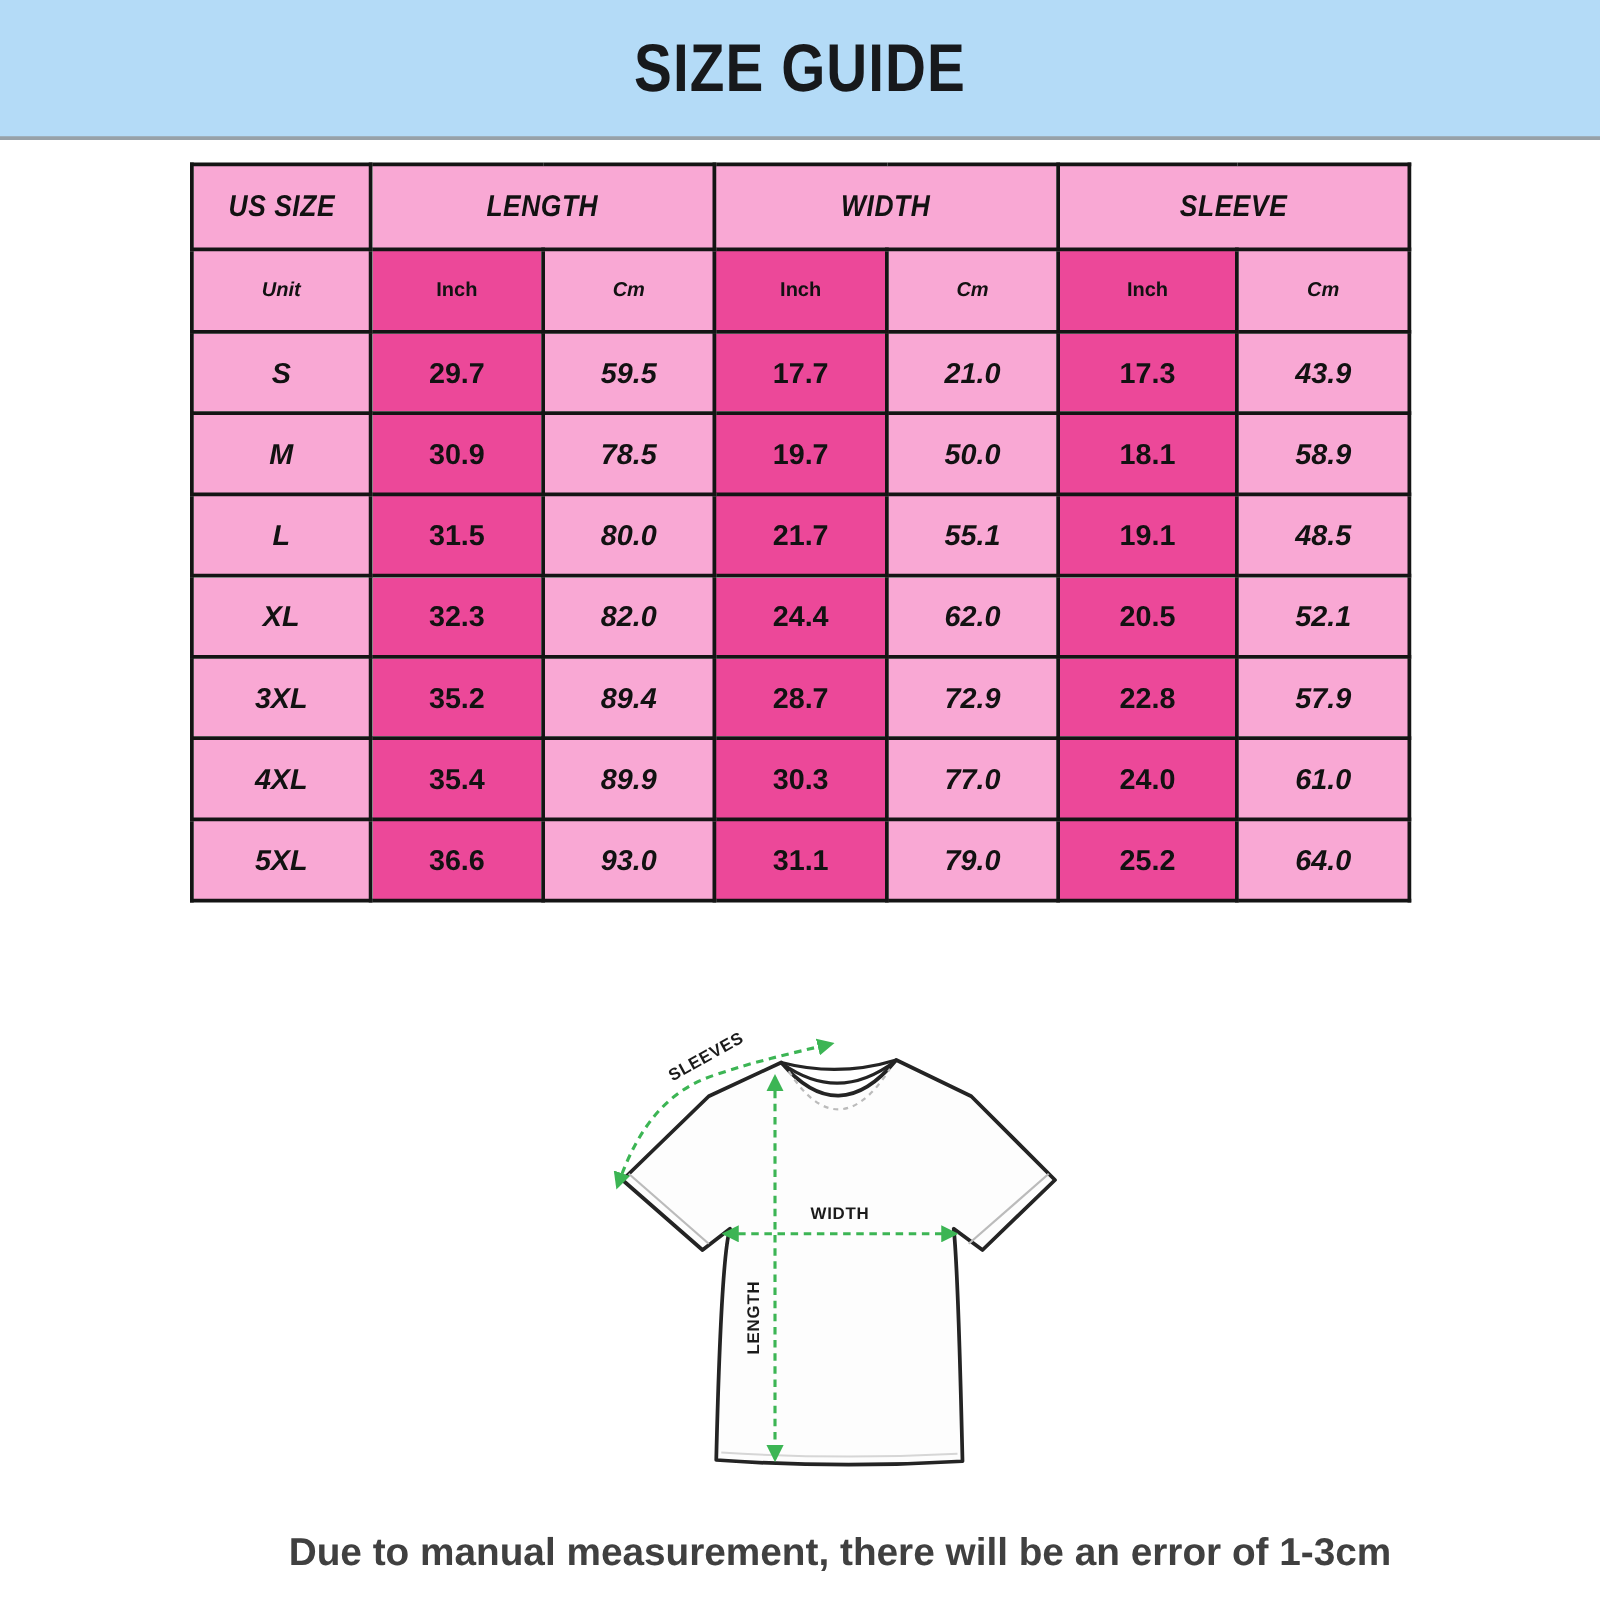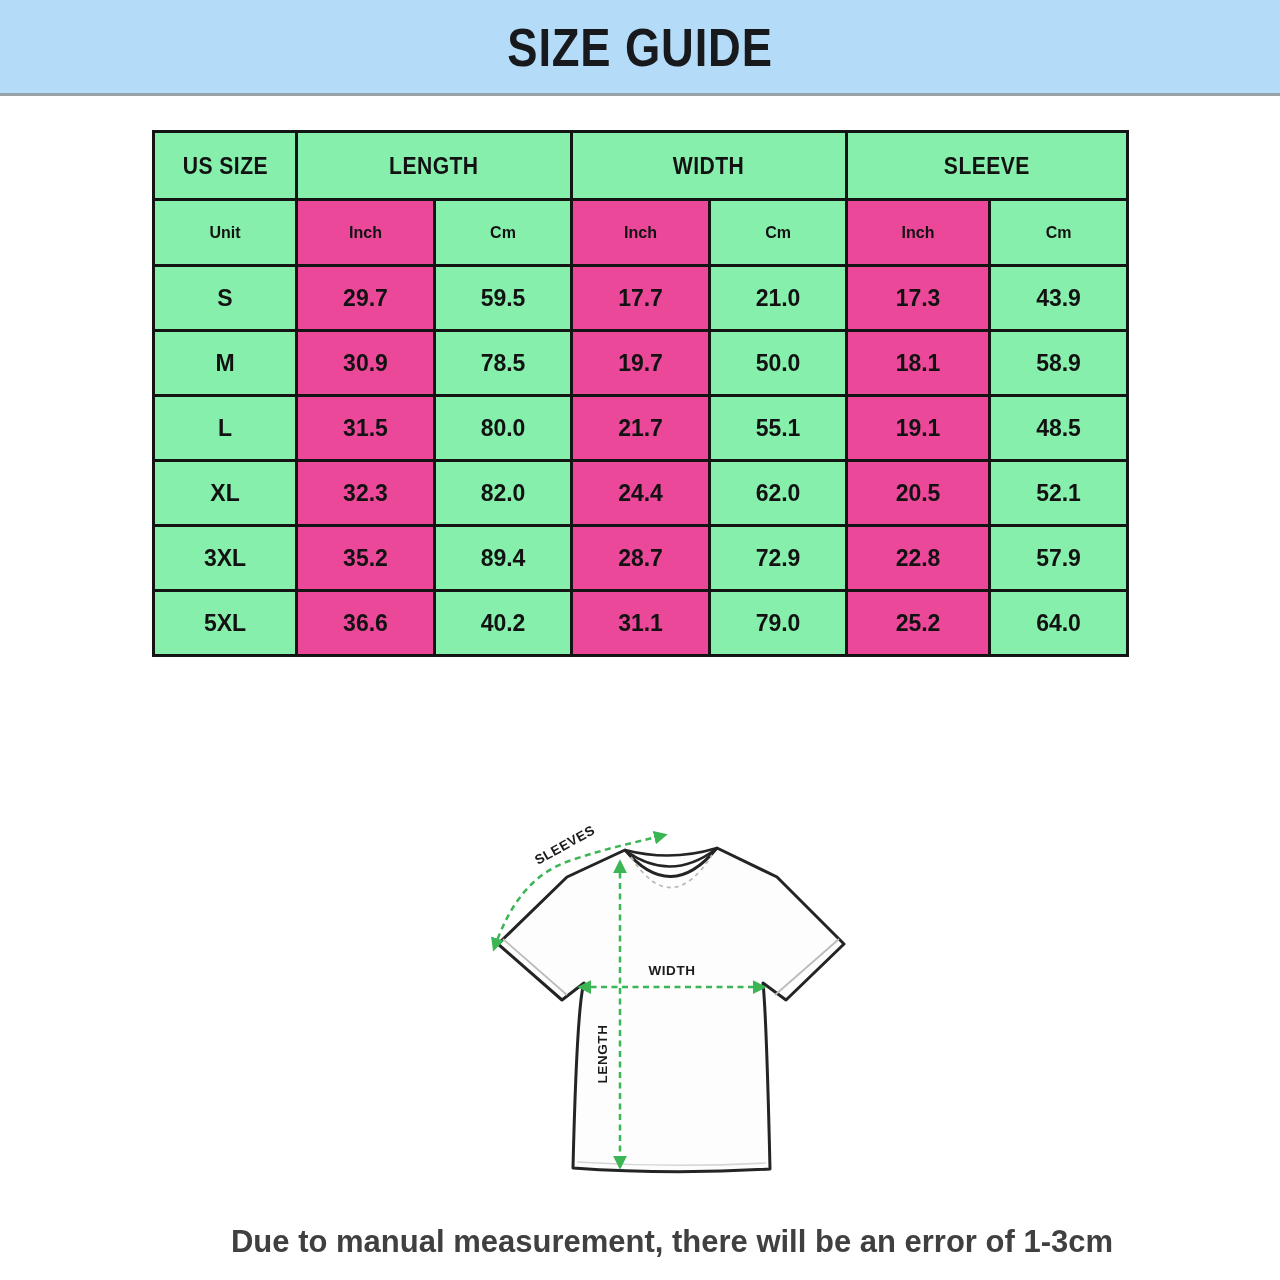--- a/index.html
+++ b/index.html
@@ -6,21 +6,21 @@
   html, body {
     width: 1280px; height: 1280px;
     background: #ffffff;
     font-family: "Liberation Sans", sans-serif;
     position: relative;
     overflow: hidden;
   }
   
   .banner {
     position: absolute; left: 0; top: 0;
-    width: 1280px; height: 96px;
+    width: 1280px; height: 112px;
     background: #b4dbf7;
     border-bottom: 3px solid #97a1a8;
     display: flex; align-items: center; justify-content: center;
   }
   .banner-title {
     font-size: 54px; font-weight: bold; color: #17191c;
     letter-spacing: 1px; white-space: nowrap;
     transform: scaleX(0.84);
   }
   
@@ -33,21 +33,21 @@
   .size-table th, .size-table td {
     border: 3px solid #141414;
     font-weight: bold;
     overflow: hidden;
     vertical-align: middle;
   }
   .size-table tr.grp th { height: 68px; font-size: 24px; }
   .size-table tr.unit td { height: 66px; font-size: 16px; }
   .size-table tr.data td { height: 65px; font-size: 23px; }
   .cond { display: inline-block; transform: scaleX(0.88); letter-spacing: 0.5px; white-space: nowrap; }
-  .g { background: #86efac; }
+  .g { background: #f9a8d4; font-style: italic; }
   .w { background: #ec4899; }
   
   .shirt-wrap { position: absolute; left: 480px; top: 822px; width: 372px; height: 378px; }
   .diagram-label {
     font-family: "Liberation Sans", sans-serif;
     font-size: 13.5px; font-weight: bold; fill: #1b1b1b; letter-spacing: 0.6px;
   }
   
   .footnote {
     position: absolute; left: 0; top: 1224px; width: 1280px;
@@ -129,23 +129,32 @@
   <tr class="data">
     <td class="g">3XL</td>
     <td class="w">35.2</td>
     <td class="g">89.4</td>
     <td class="w">28.7</td>
     <td class="g">72.9</td>
     <td class="w">22.8</td>
     <td class="g">57.9</td>
   </tr>
   <tr class="data">
+    <td class="g">4XL</td>
+    <td class="w">35.4</td>
+    <td class="g">89.9</td>
+    <td class="w">30.3</td>
+    <td class="g">77.0</td>
+    <td class="w">24.0</td>
+    <td class="g">61.0</td>
+  </tr>
+  <tr class="data">
     <td class="g">5XL</td>
     <td class="w">36.6</td>
-    <td class="g">40.2</td>
+    <td class="g">93.0</td>
     <td class="w">31.1</td>
     <td class="g">79.0</td>
     <td class="w">25.2</td>
     <td class="g">64.0</td>
   </tr>
   </tbody>
 </table>
 
 <div class="shirt-wrap">
   <svg width="372" height="378" viewBox="0 0 372 378" xmlns="http://www.w3.org/2000/svg">

